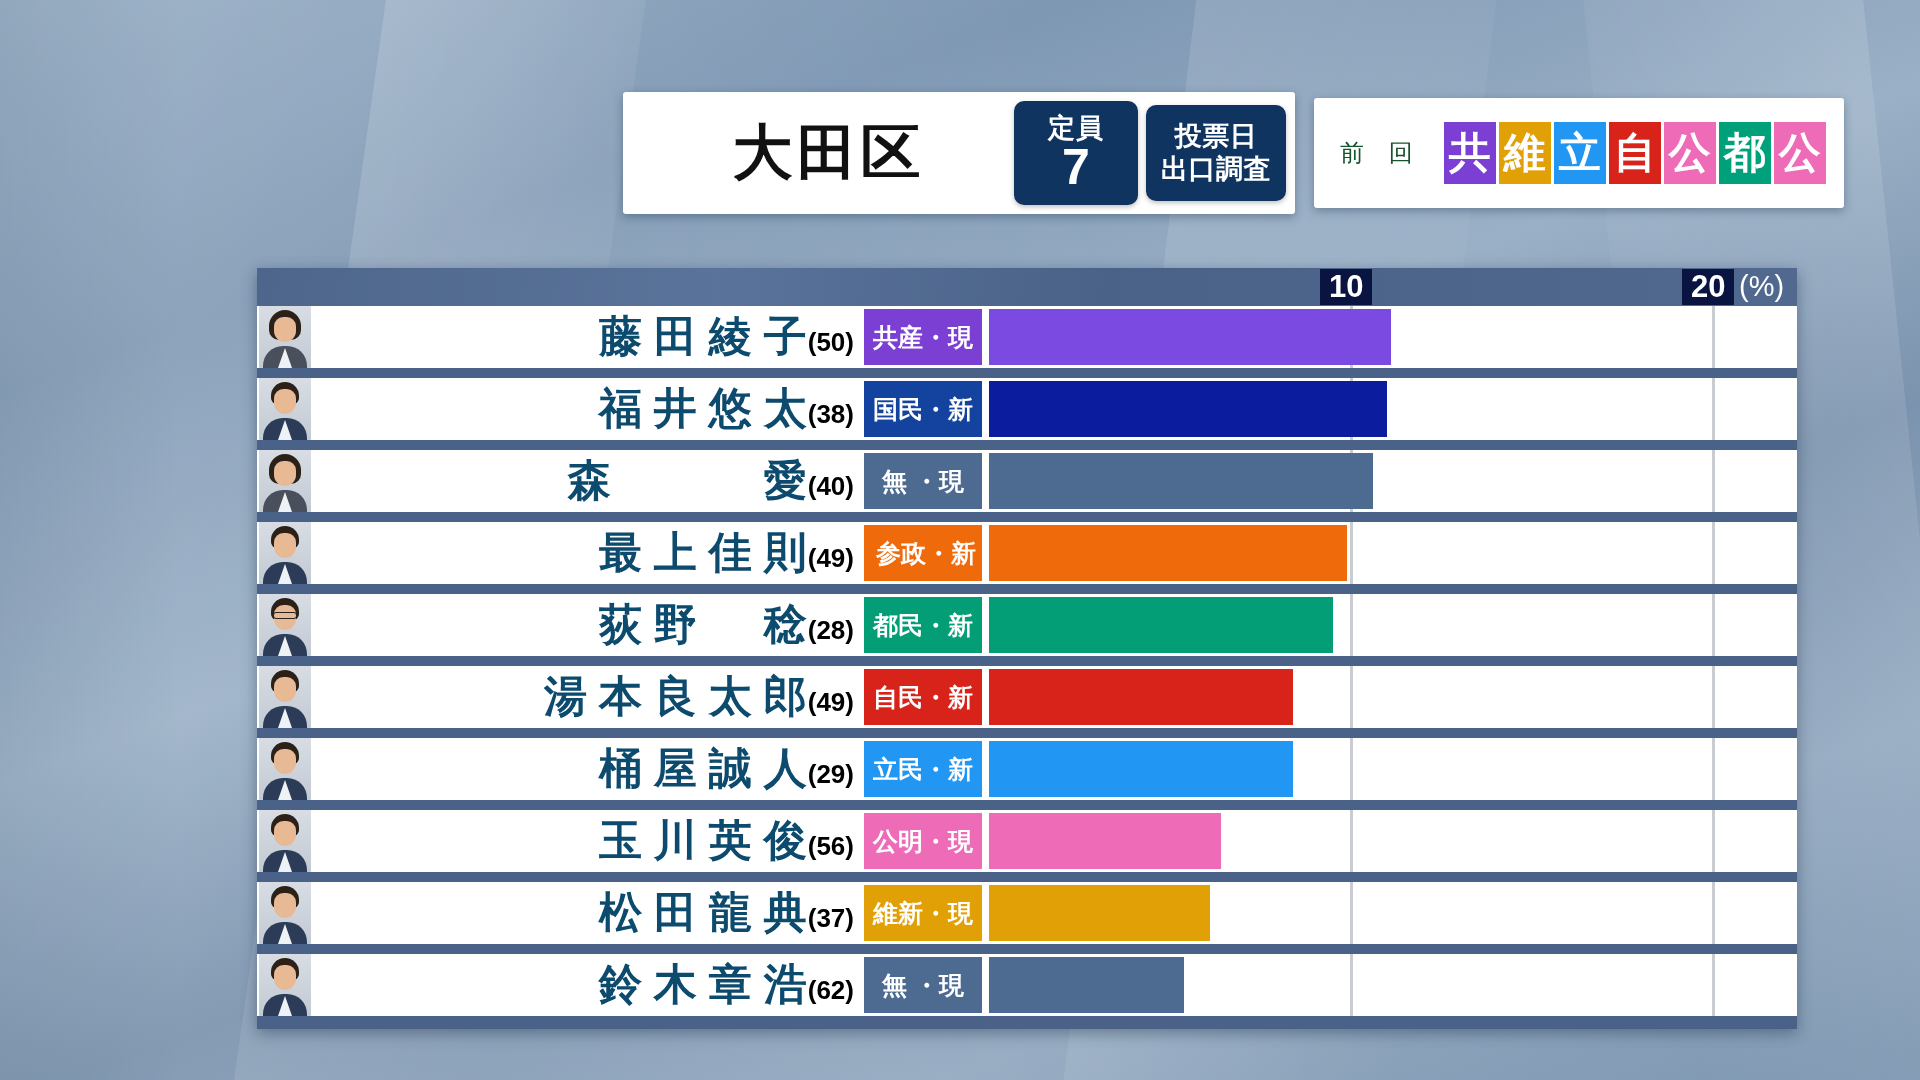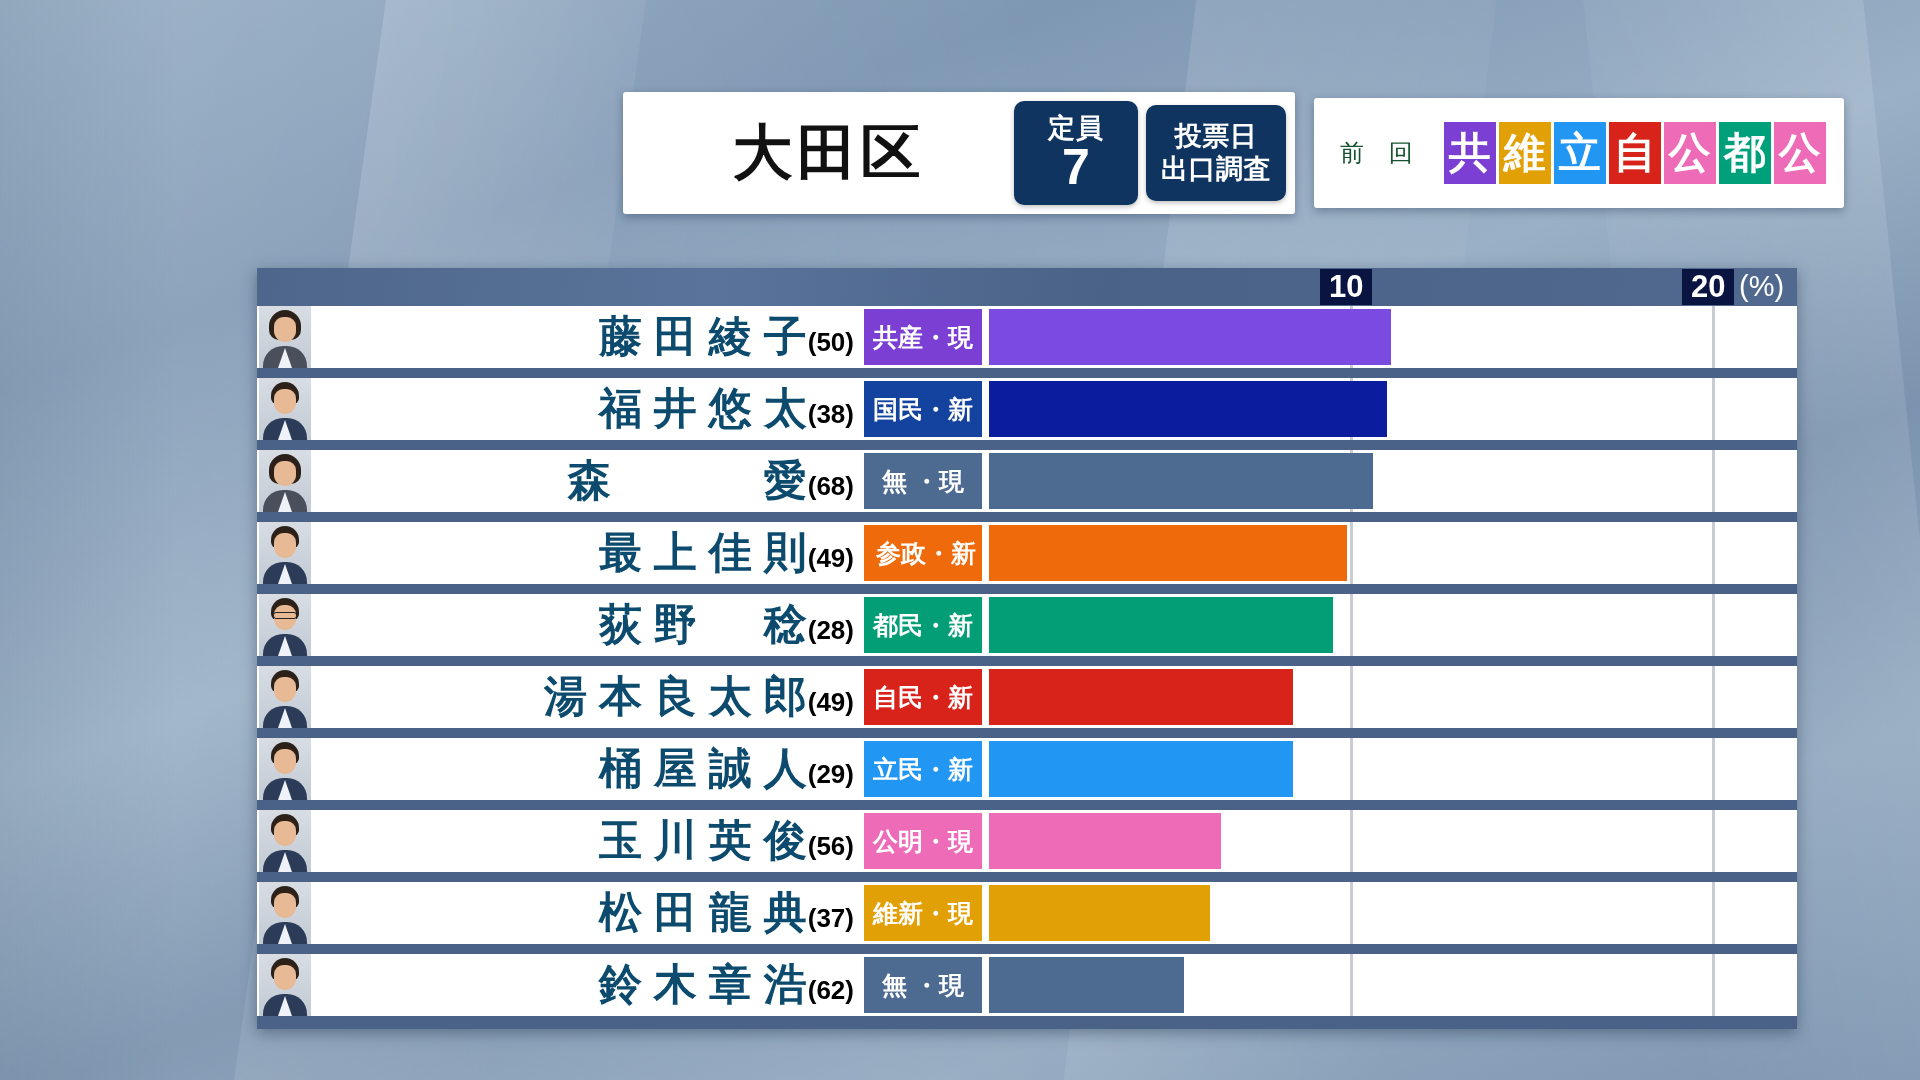--- a/index.html
+++ b/index.html
@@ -191,21 +191,21 @@
         <div class="row">
           <div class="cand">
             <div class="photo f">
               <span class="hair"></span>
               <span class="face"></span>
               <span class="body"></span>
               <span class="shirt"></span>
             </div>
             <div class="name">
               <span class="nm">森 　　　 愛</span>
-              <span class="age">(68)</span>
+              <span class="age">(40)</span>
             </div>
             <div class="party" style="background: rgb(77, 107, 145);">無 ・現</div>
           </div>
           <div class="plot">
             <div class="grid-line" style="left: 363px;"></div>
             <div class="grid-line" style="left: 725px;"></div>
             <div class="bar" style="left: 2px; width: 383.72px; background: rgb(77, 107, 145);"></div>
           </div>
         </div>
         <div class="row">

